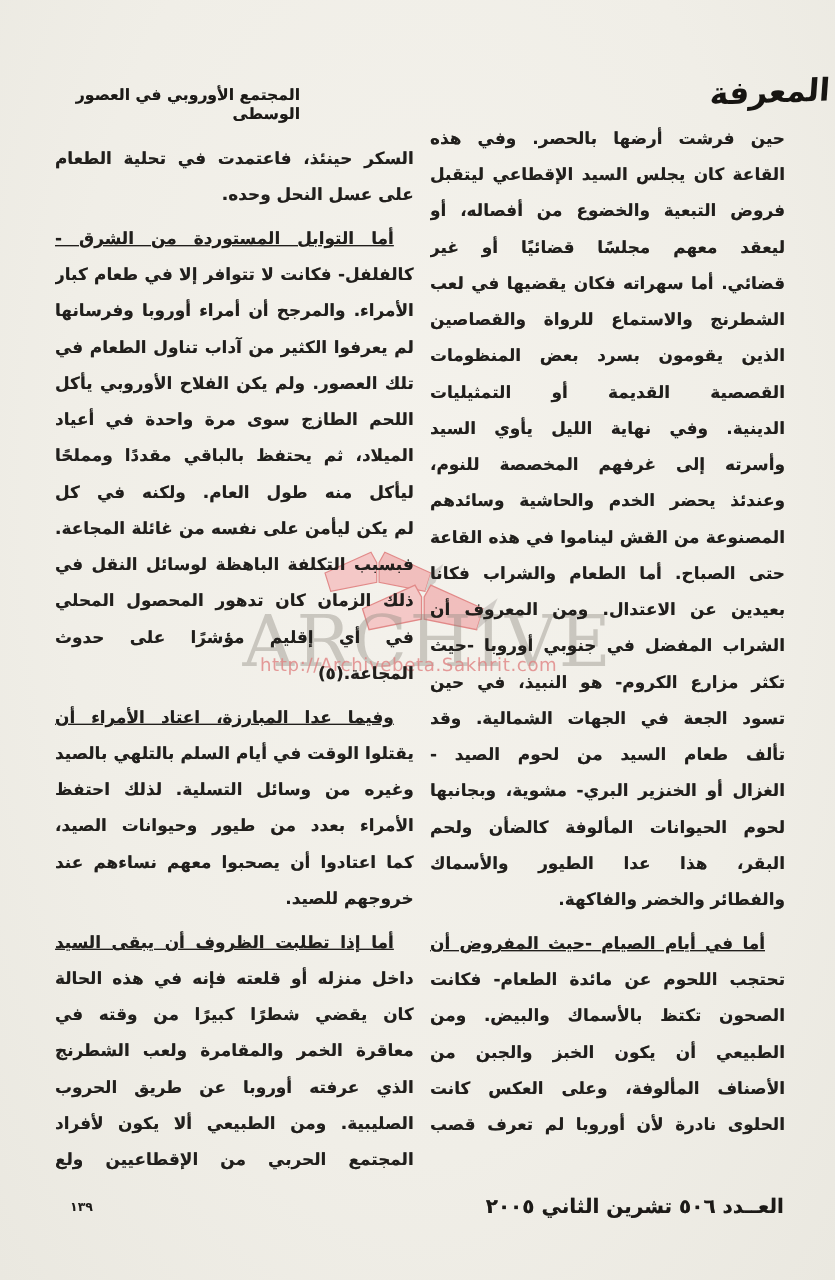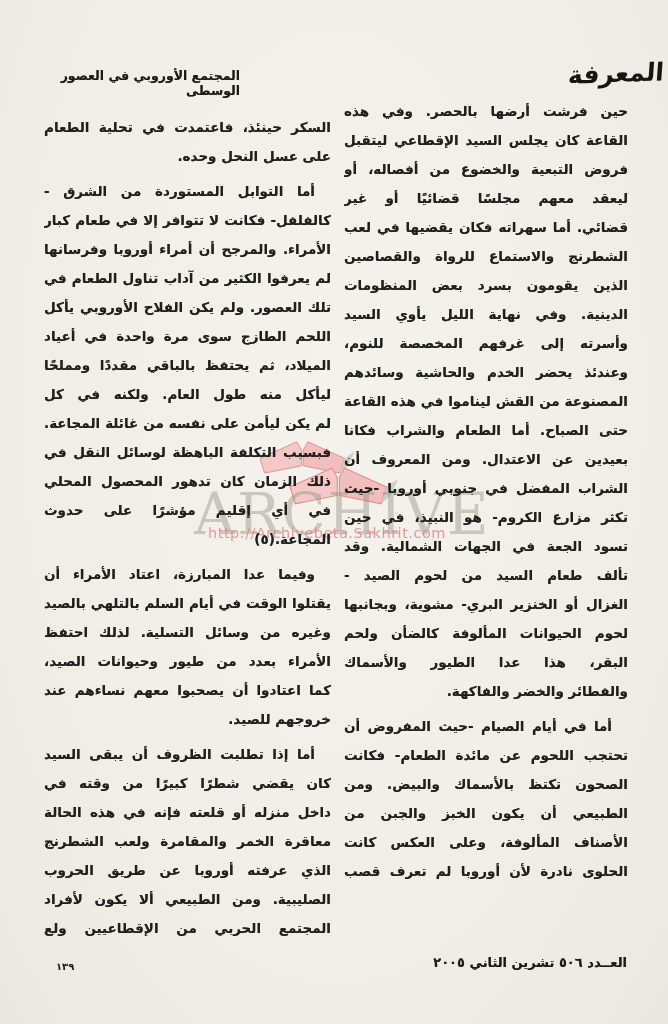--- a/index.html
+++ b/index.html
@@ -47,26 +47,26 @@
   .col{position:absolute;z-index:2;direction:rtl;
     font-size:13.5px;font-weight:bold;
     text-shadow:0 0 .4px rgba(0,0,0,.5);}
   .col-right{left:344px;top:97px;width:284px;}
   .col-left{left:44px;top:113px;width:287px;}
   .para + .para{margin-top:6px;}
   .line{
     height:29px;line-height:29px;overflow:hidden;
     text-align:justify;text-align-last:justify;
   }
-  .para.indent .line:first-child{text-indent:16px;}
+  .para.indent .line:first-child{text-indent:16px;text-decoration:underline;}
   .line.last{text-align-last:right;}
   
   .footer-issue{
     position:absolute;right:41px;top:955px;
-    direction:rtl;font-size:13px;font-weight:bold;color:#1c1a17;
+    direction:rtl;font-size:16px;font-weight:bold;color:#1c1a17;
     text-shadow:0 0 .4px rgba(0,0,0,.55);
   }
   .footer-page{
     position:absolute;left:56px;top:961px;
     font-size:10px;font-weight:bold;color:#1c1a17;direction:rtl;
   }
 </style>
 </head>
 <body>
 
@@ -98,20 +98,21 @@
 
   <div class="col col-right">
       <div class="para">
         <div class="line">حين فرشت أرضها بالحصر. وفي هذه</div>
         <div class="line">القاعة كان يجلس السيد الإقطاعي ليتقبل</div>
         <div class="line">فروض التبعية والخضوع من أفصاله، أو</div>
         <div class="line">ليعقد معهم مجلسًا قضائيًا أو غير</div>
         <div class="line">قضائي. أما سهراته فكان يقضيها في لعب</div>
         <div class="line">الشطرنج والاستماع للرواة والقصاصين</div>
         <div class="line">الذين يقومون بسرد بعض المنظومات</div>
+        <div class="line">القصصية القديمة أو التمثيليات</div>
         <div class="line">الدينية. وفي نهاية الليل يأوي السيد</div>
         <div class="line">وأسرته إلى غرفهم المخصصة للنوم،</div>
         <div class="line">وعندئذ يحضر الخدم والحاشية وسائدهم</div>
         <div class="line">المصنوعة من القش ليناموا في هذه القاعة</div>
         <div class="line">حتى الصباح. أما الطعام والشراب فكانا</div>
         <div class="line">بعيدين عن الاعتدال. ومن المعروف أن</div>
         <div class="line">الشراب المفضل في جنوبي أوروبا -حيث</div>
         <div class="line">تكثر مزارع الكروم- هو النبيذ، في حين</div>
         <div class="line">تسود الجعة في الجهات الشمالية. وقد</div>
         <div class="line">تألف طعام السيد من لحوم الصيد -</div>
@@ -152,22 +153,22 @@
       <div class="para indent">
         <div class="line">وفيما عدا المبارزة، اعتاد الأمراء أن</div>
         <div class="line">يقتلوا الوقت في أيام السلم بالتلهي بالصيد</div>
         <div class="line">وغيره من وسائل التسلية. لذلك احتفظ</div>
         <div class="line">الأمراء بعدد من طيور وحيوانات الصيد،</div>
         <div class="line">كما اعتادوا أن يصحبوا معهم نساءهم عند</div>
         <div class="line last">خروجهم للصيد.</div>
       </div>
       <div class="para indent">
         <div class="line">أما إذا تطلبت الظروف أن يبقى السيد</div>
+        <div class="line">داخل منزله أو قلعته فإنه في هذه الحالة</div>
         <div class="line">كان يقضي شطرًا كبيرًا من وقته في</div>
-        <div class="line">داخل منزله أو قلعته فإنه في هذه الحالة</div>
         <div class="line">معاقرة الخمر والمقامرة ولعب الشطرنج</div>
         <div class="line">الذي عرفته أوروبا عن طريق الحروب</div>
         <div class="line">الصليبية. ومن الطبيعي ألا يكون لأفراد</div>
         <div class="line">المجتمع الحربي من الإقطاعيين ولع</div>
       </div>
     </div>
 
   <div class="footer-issue">العــدد ٥٠٦ تشرين الثاني ٢٠٠٥</div>
   <div class="footer-page">١٣٩</div>
 

